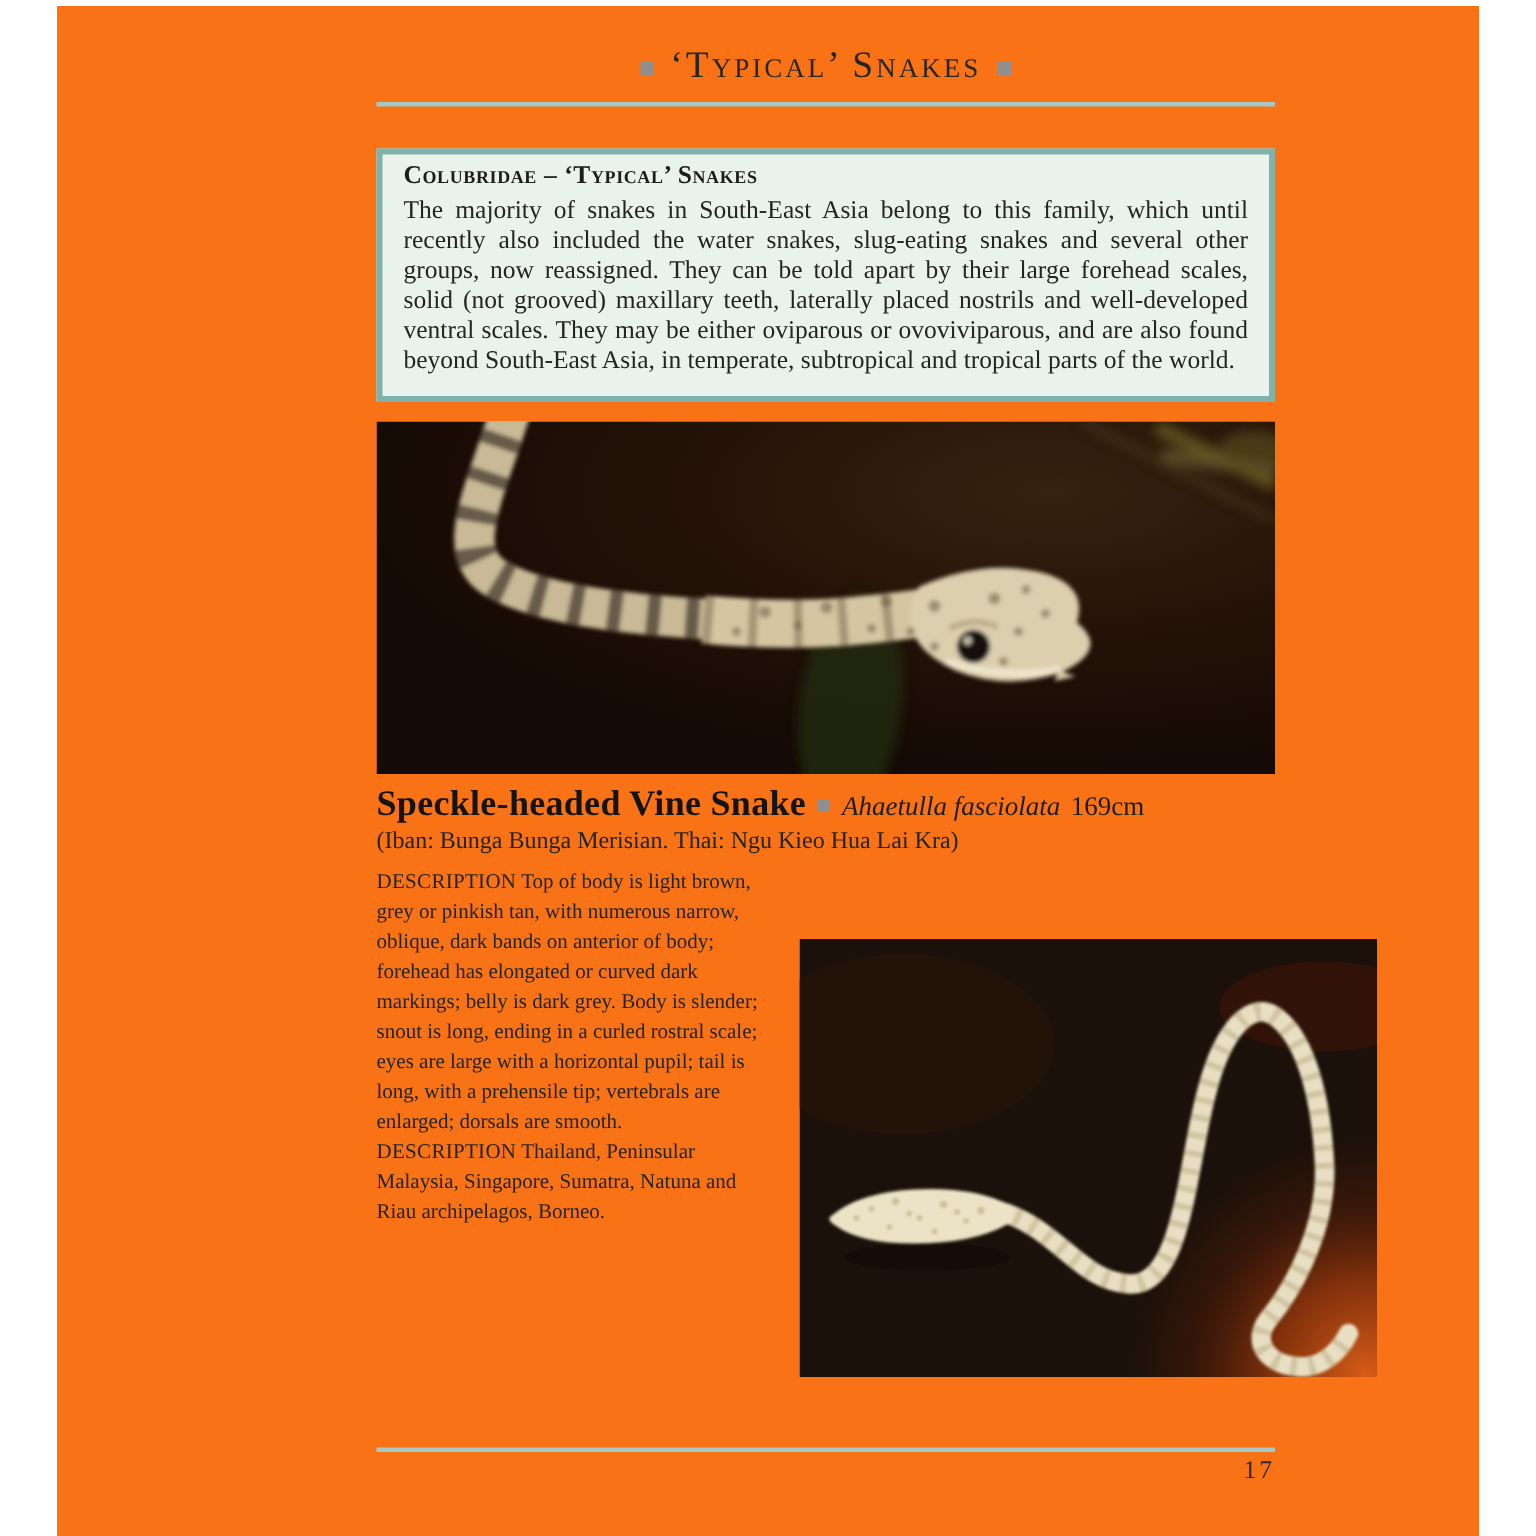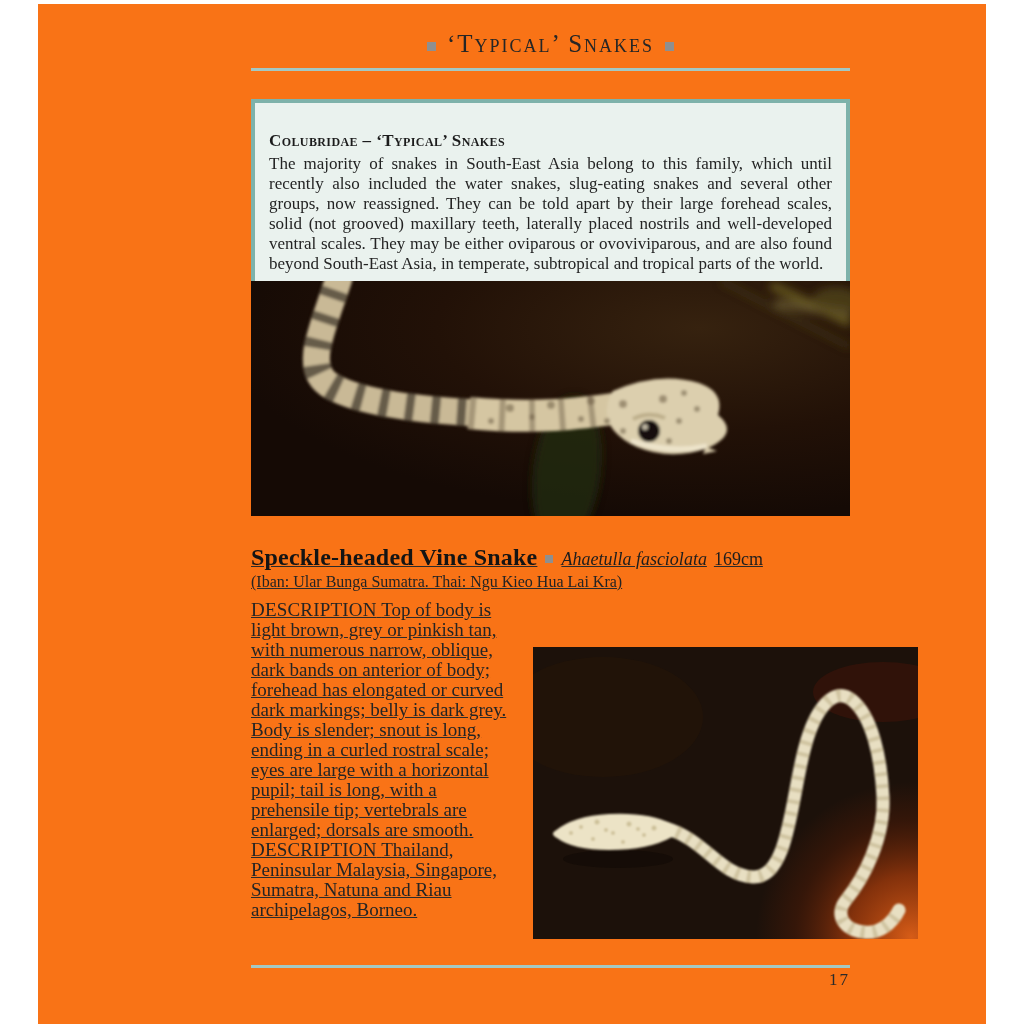--- a/index.html
+++ b/index.html
@@ -20,42 +20,42 @@
   .sq { display:inline-block; width:9px; height:9px; background:#8f8f8f; vertical-align:middle; margin:0 11px 3px 11px; }
   .sq.small { width:8px; height:8px; margin:0 8px 4px 8px; }
 
   .rule { height:3px; background:#a4c8c3; }
   .rule.top { top:64px; }
   .rule.bottom { top:961px; }
 
   
   .family-box {
     top:95px; border:4px solid #7eb2aa; background:#eaf2ee;
-    padding:28px 14px 14px 14px; min-height:163px;
+    padding:4px 14px 14px 14px; min-height:163px;
   }
   .family-box h2 {
     font-size:17px; font-weight:700; font-variant:small-caps;
     letter-spacing:.4px; color:#1c1c1c; margin-bottom:3px;
   }
   .family-box p { font-size:17px; line-height:20px; text-align:justify; color:#242424; }
 
   
   .photo { display:block; line-height:0; }
   .photo svg { display:block; }
   .photo1 { position:absolute; left:213px; top:277px; width:599px; height:235px; }
 
   
-  .species { top:540px;text-decoration:underline; }
+  .species { top:519px; }
   .species-heading { white-space:nowrap; }
   .species-common { font-size:24px; font-weight:700; color:#141414; letter-spacing:.2px; }
   .species-sci { font-size:18px; font-style:italic; color:#1d1d1d; }
   .species-length { font-size:18px; color:#1d1d1d; margin-left:7px; }
   .local-names { font-size:16px; color:#242424; margin-top:2px; margin-bottom:9px; }
 
-  .species-body { font-size:19px; line-height:20px; color:#242424; }
+  .species-body { font-size:14px; line-height:20px; color:#242424; }
   .species-body p { margin:0; }
   .section-label { letter-spacing:.2px; }
   .photo2 {
     float:right; width:385px; height:292px;
     margin-top:47px; margin-left:14px; margin-right:-68px; margin-bottom:6px;
   }
 
   
   .page-number {
     top:966px; text-align:right; font-size:17px; letter-spacing:2px; color:#2a2a2a;
@@ -127,21 +127,21 @@
             <circle cx="330" cy="138" r="3"></circle>
         </g>
       </g>
     </svg>
   </figure>
 
   <section class="content species">
     <div class="species-heading">
       <span class="species-common">Speckle-headed Vine Snake</span><span class="sq small"></span><span class="species-sci">Ahaetulla fasciolata</span><span class="species-length">169cm</span>
     </div>
-    <div class="local-names">(Iban: Ular Bunga Sumatra. Thai: Ngu Kieo Hua Lai Kra)</div>
+    <div class="local-names">(Iban: Bunga Bunga Merisian. Thai: Ngu Kieo Hua Lai Kra)</div>
 
     <div class="species-body">
 
       <figure class="photo photo2">
         <svg width="385" height="292" viewBox="0 0 385 292">
           <defs>
             <radialGradient id="glow2" cx="0.5" cy="0.5" r="0.5">
               <stop offset="0" stop-color="#e06018" stop-opacity="0.95"></stop>
               <stop offset="0.4" stop-color="#a63c0c" stop-opacity="0.75"></stop>
               <stop offset="0.75" stop-color="#5a1e07" stop-opacity="0.4"></stop>

